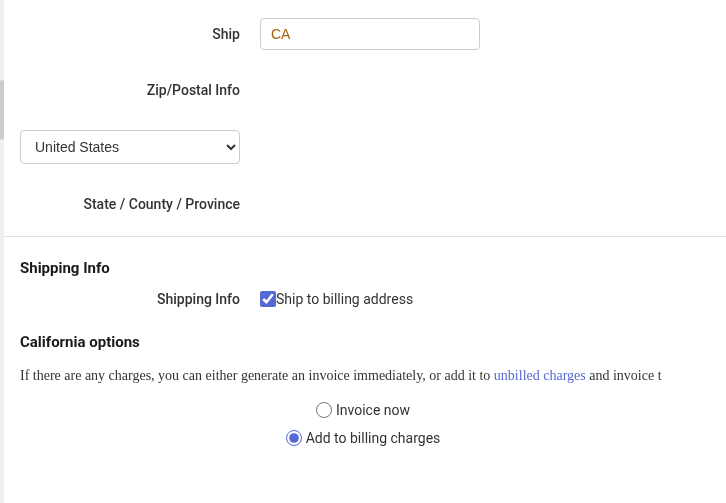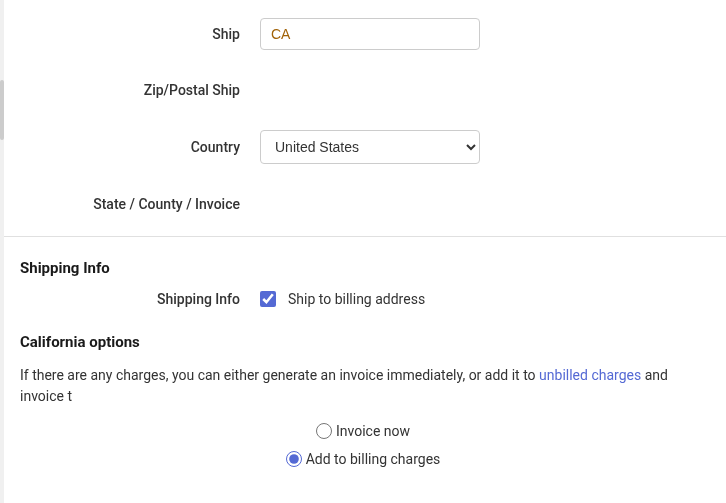--- a/index.html
+++ b/index.html
@@ -101,34 +101,35 @@
       width: 240px;
       text-align: right;
       padding-right: 20px;
       font-size: 14px;
       color: #333;
       font-weight: 500;
     }
     .shipping-content {
       display: flex;
       align-items: center;
-      gap: 12px;
+      gap: 0;
     }
     input[type="checkbox"] {
       width: 16px;
       height: 16px;
       accent-color: #5469d4;
       cursor: pointer;
     }
     .invoicing-description {
       font-size: 14px;
       color: #333;
       line-height: 1.5;
       margin: 8px 20px 16px 20px;
       overflow: hidden;
+      font-family: Liberation Serif, serif;
     }
     .invoicing-description a {
       color: #5469d4;
       text-decoration: none;
     }
     .radio-group {
       display: flex;
       flex-direction: column;
       align-items: center;
       gap: 12px;
@@ -164,37 +165,36 @@
   <div class="form-area-top">
 
     <div class="form-row">
       <label class="form-label">Ship</label>
       <div class="form-control">
         <input type="text" value="CA" style="">
       </div>
     </div>
 
     <div class="form-row">
-      <label class="form-label">Zip/Postal Ship</label>
-    </div>
-
-    <div class="form-row">
-      <label class="form-label">Country</label>
+      <label class="form-label">Zip/Postal Info</label>
+    </div>
+
+    <div class="form-row">
       <div class="form-control">
         <select>
           <option>United States</option>
           <option>Canada</option>
           <option>United Kingdom</option>
           <option>Australia</option>
         </select>
       </div>
     </div>
 
     <div class="form-row">
-      <label class="form-label">State / County / Invoice</label>
+      <label class="form-label">State / County / Province</label>
     </div>
   </div>
 
   <hr class="section-divider">
   <div class="section-title">Shipping Info</div>
 
   <div class="shipping-row">
     <div class="shipping-label">Shipping Info</div>
     <div class="shipping-content">
       <input type="checkbox" checked="" style="">

